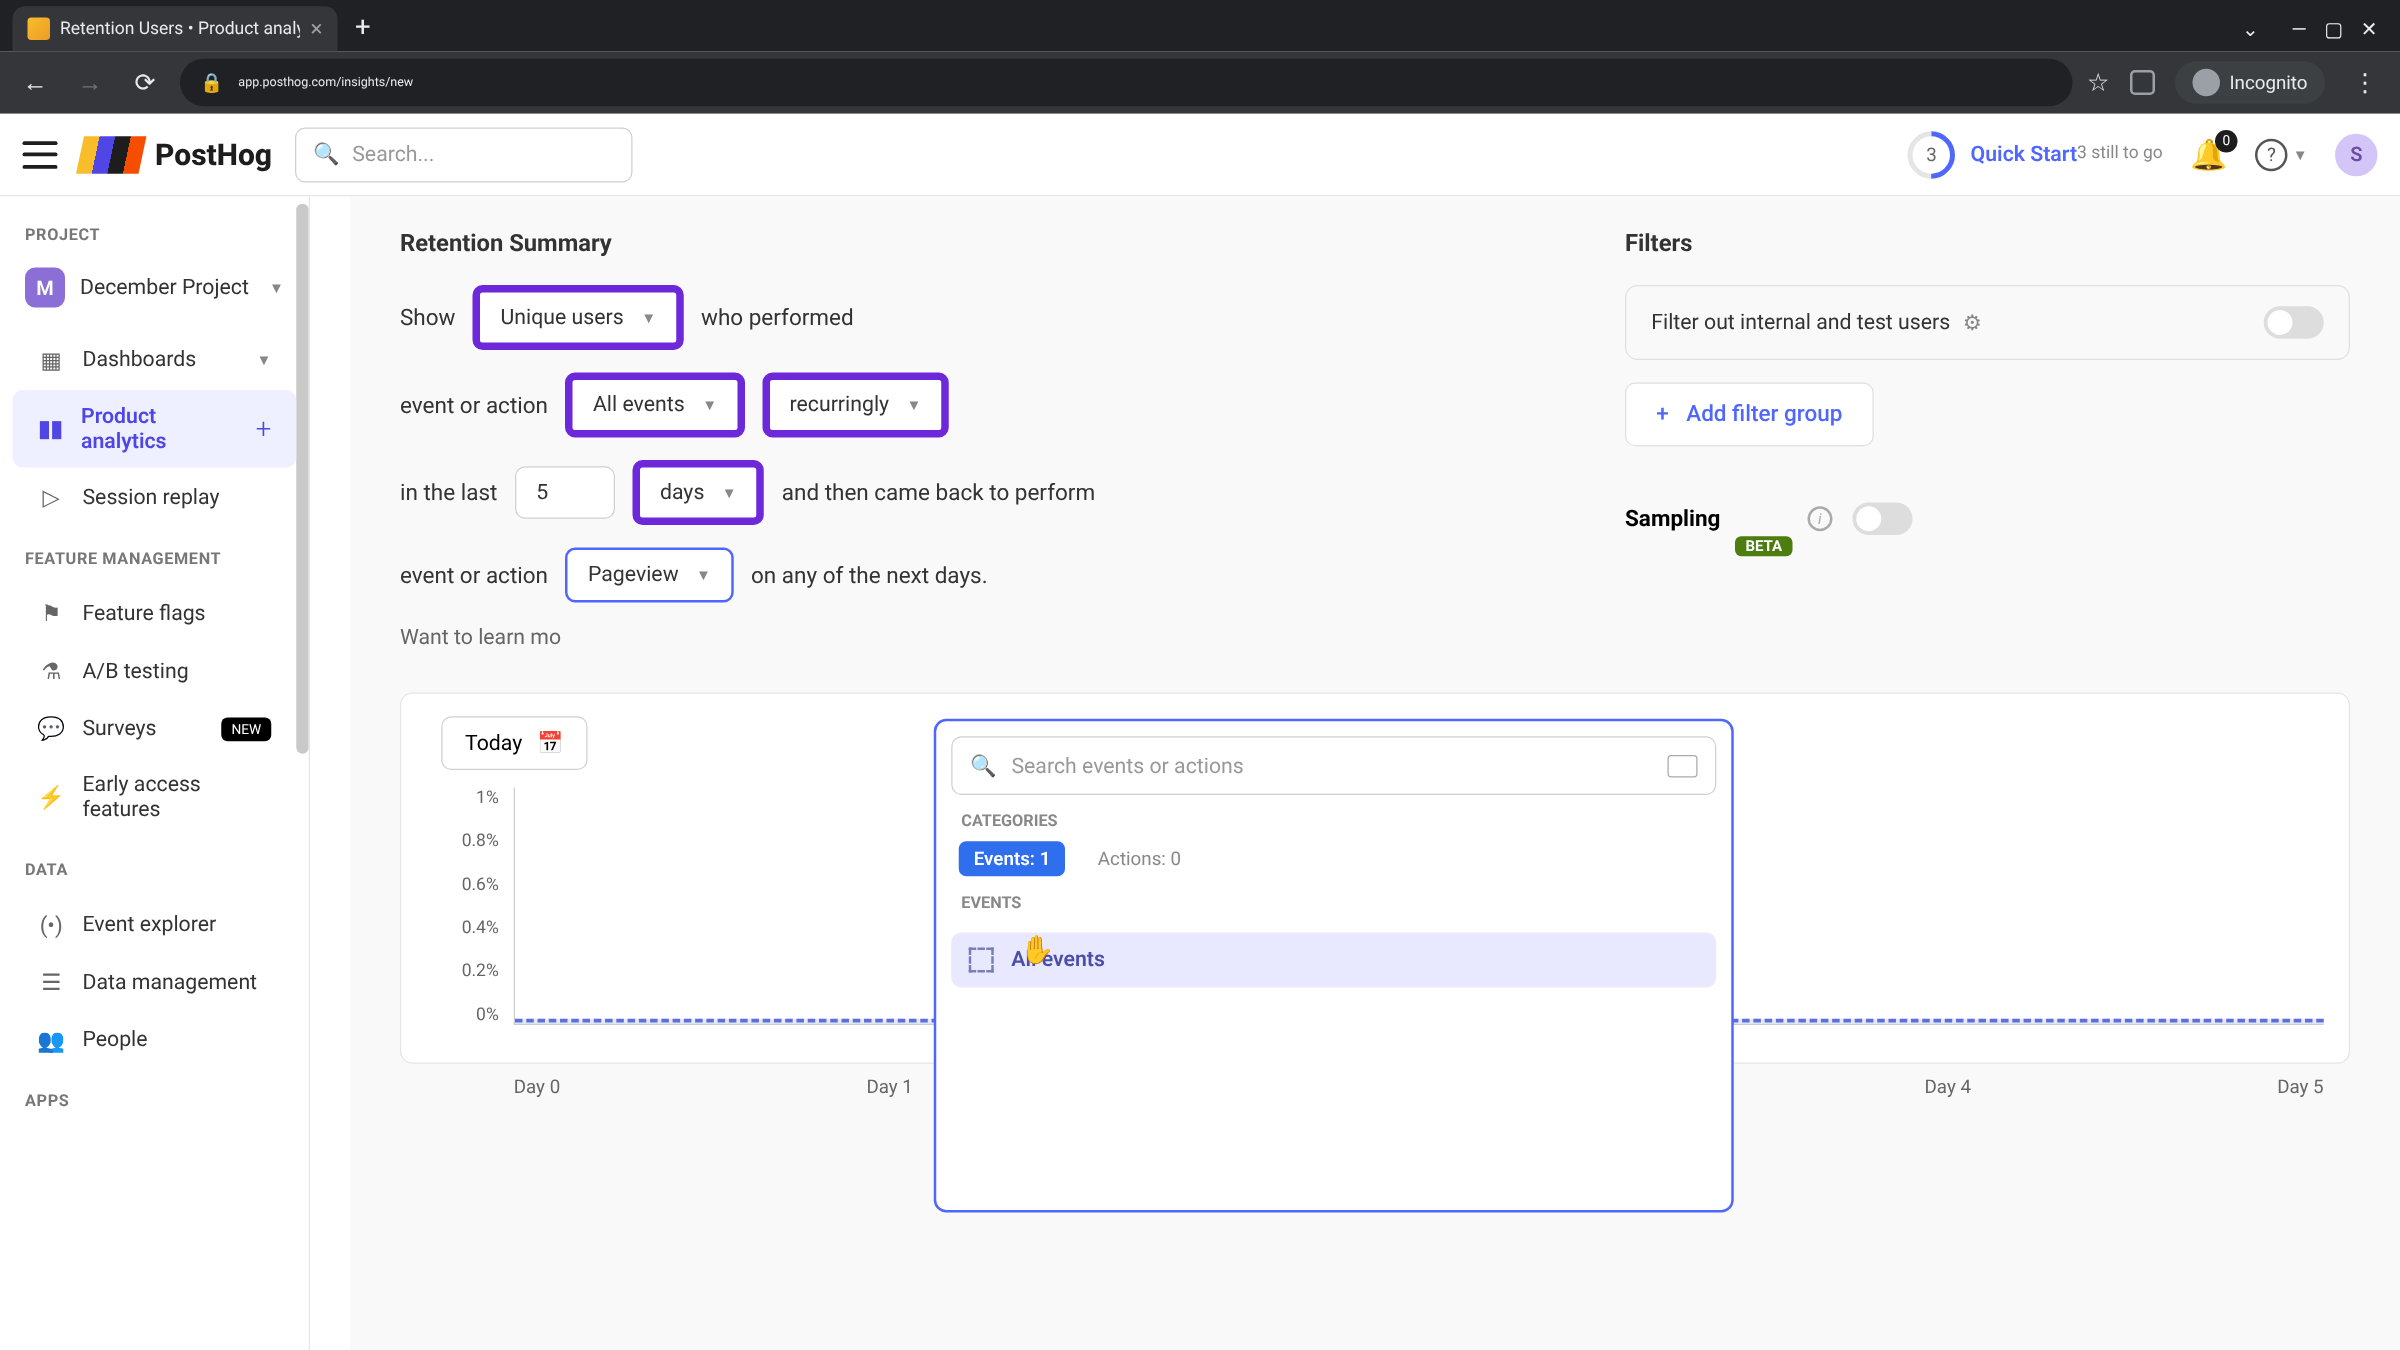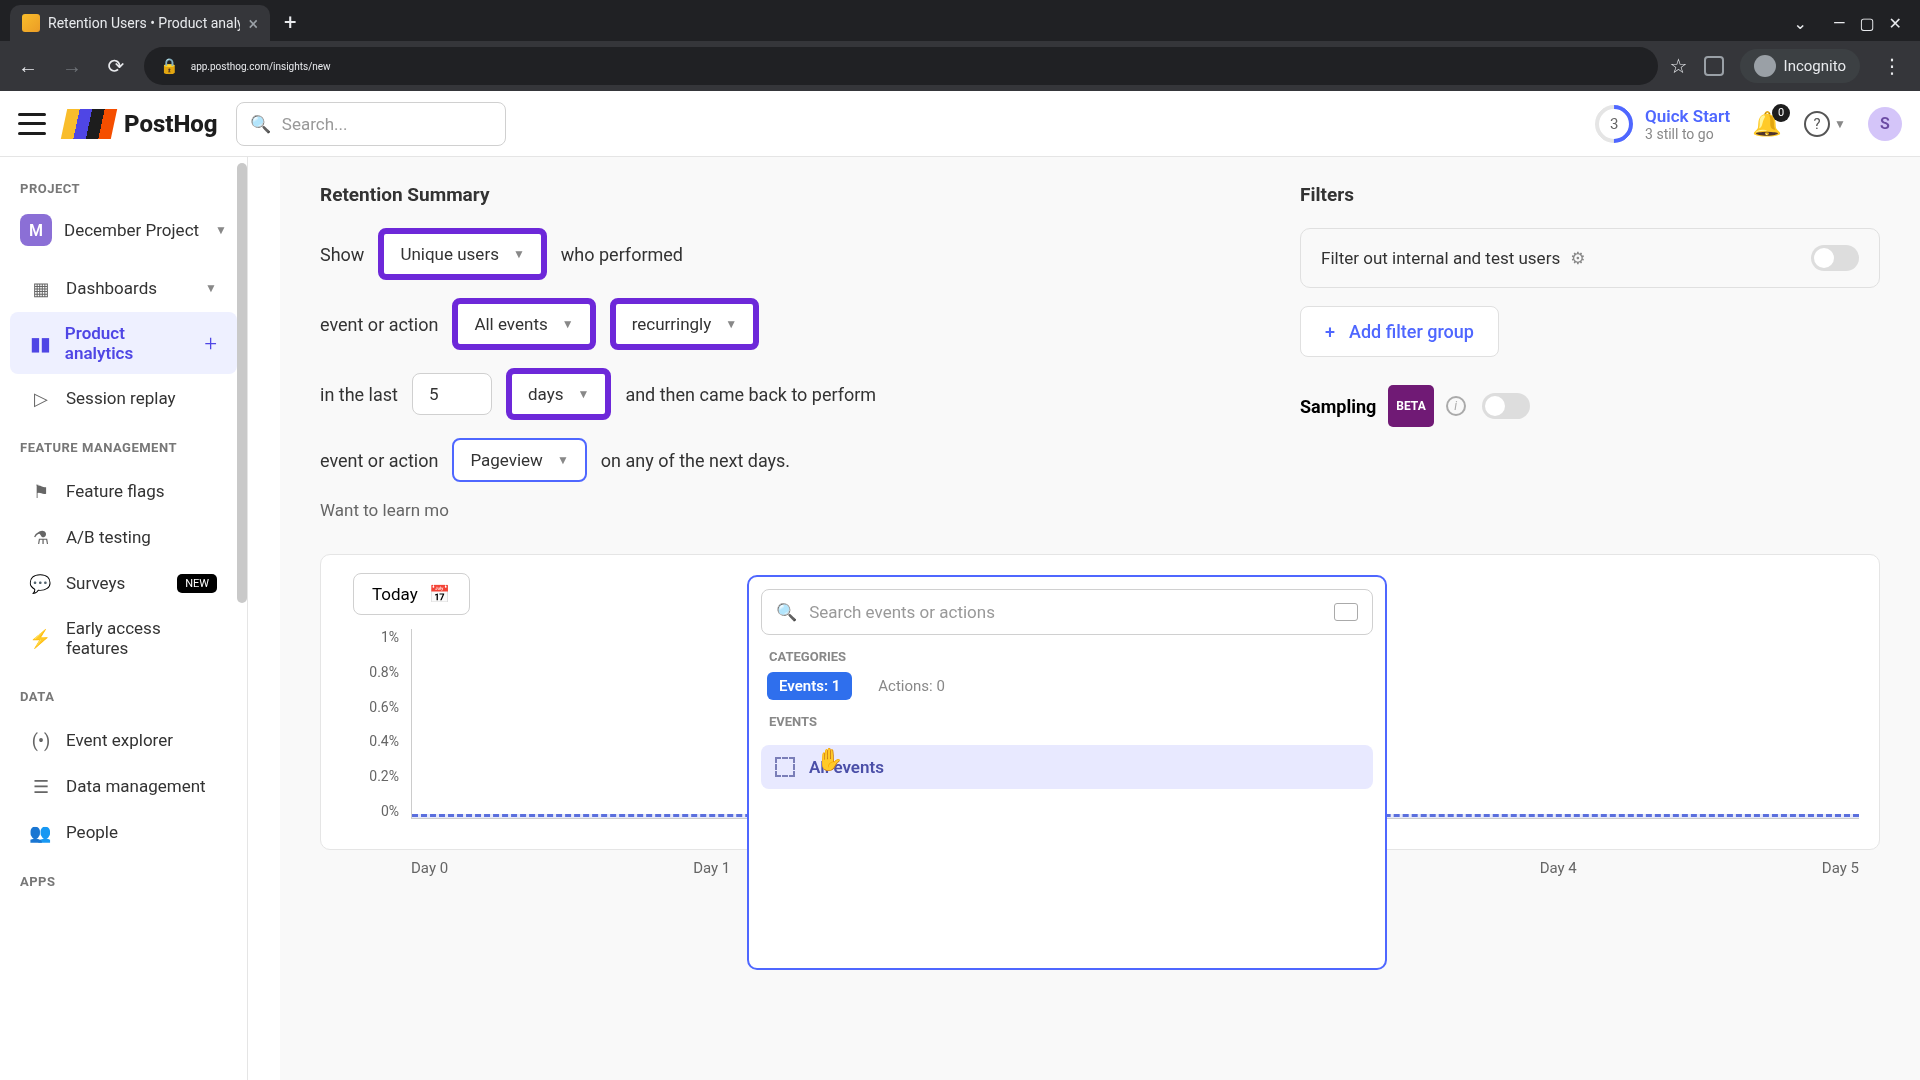--- a/index.html
+++ b/index.html
@@ -32,21 +32,21 @@
 .hamburger { width: 28px; height: 22px; display: flex; flex-direction: column; justify-content: space-between; }
 .hamburger span { height: 3px; background: #1d1d1d; border-radius: 2px; }
 .logo-wrap { display: flex; align-items: center; gap: 10px; }
 .logo-img { width: 50px; height: 30px; background: linear-gradient(90deg,#f9bd2b 0 25%,#4f46e5 25% 50%,#1d1d1d 50% 75%,#f54e00 75%); transform: skewX(-12deg); }
 .logo-text { font-size: 24px; font-weight: 800; color: #1d1d1d; }
 .search-box { width: 270px; height: 44px; border: 1px solid #d0d0d0; border-radius: 8px; display: flex; align-items: center; padding: 0 14px; gap: 10px; color: #999; font-size: 17px; }
 .top-right { margin-left: auto; display: flex; align-items: center; gap: 22px; }
 .quickstart { display: flex; align-items: center; gap: 12px; }
 .qs-ring { width: 38px; height: 38px; border-radius: 50%; border: 4px solid #e5e5e5; border-top-color: #4f67ff; border-right-color: #4f67ff; display: flex; align-items: center; justify-content: center; font-size: 15px; color: #666; transform: rotate(45deg); }
 .qs-ring span { transform: rotate(-45deg); }
-.qs-text { display: flex; flex-direction: column; }
+.qs-text { display: flex; flex-direction: row; }
 .qs-text .qs-title { color: #4f67ff; font-weight: 600; font-size: 17px; }
 .qs-text .qs-sub { color: #888; font-size: 14px; }
 .bell-wrap { position: relative; font-size: 24px; }
 .bell-badge { position: absolute; top: -6px; right: -8px; background: #1d1d1d; color: #fff; border-radius: 50%; width: 18px; height: 18px; font-size: 11px; display: flex; align-items: center; justify-content: center; }
 .help-ic { width: 26px; height: 26px; border: 2px solid #555; border-radius: 50%; display: flex; align-items: center; justify-content: center; font-size: 15px; color: #555; }
 .help-grp { display: flex; align-items: center; gap: 4px; }
 .avatar { width: 34px; height: 34px; border-radius: 50%; background: #d4c5f9; display: flex; align-items: center; justify-content: center; font-weight: 600; color: #6b4ba3; font-size: 16px; }
 
 
 .sidebar { position: absolute; top: 157px; left: 0; width: 248px; bottom: 0; background: #fff; border-right: 1px solid #e5e5e5; overflow-y: auto; padding: 18px 0 0; }
@@ -69,21 +69,21 @@
 .panel-row { display: flex; gap: 50px; }
 .panel-left { flex: 1; }
 .panel-right { width: 580px; }
 .panel-title { font-size: 19px; font-weight: 700; color: #333; margin-bottom: 22px; }
 .filter-box { border: 1px solid #e0e0e0; border-radius: 10px; padding: 16px 20px; display: flex; align-items: center; gap: 10px; margin-bottom: 18px; font-size: 17px; color: #333; }
 .gear-ic { color: #888; font-size: 17px; }
 .toggle { width: 48px; height: 26px; background: #ddd; border-radius: 13px; position: relative; margin-left: auto; }
 .toggle::after { content: ''; position: absolute; left: 3px; top: 3px; width: 20px; height: 20px; background: #fff; border-radius: 50%; }
 .add-filter-btn { border: 1px solid #e0e0e0; border-radius: 8px; padding: 14px 24px; color: #4f67ff; font-size: 18px; font-weight: 500; display: inline-flex; align-items: center; gap: 14px; background: #fff; }
 .sampling-row { display: flex; align-items: center; gap: 12px; margin-top: 28px; font-size: 18px; }
-.beta-badge { background: #701a75; color: #fff; font-size: 12px; font-weight: 700; padding: 14px 8px; border-radius: 5px; }
+.beta-badge { background: #4d7c0f; color: #fff; font-size: 12px; font-weight: 700; padding: 1px 8px; border-radius: 5px; margin-top: 44px; }
 .info-circ { width: 20px; height: 20px; border: 2px solid #aaa; border-radius: 50%; display: flex; align-items: center; justify-content: center; font-size: 12px; color: #aaa; font-style: italic; }
 
 .query-line { display: flex; align-items: center; gap: 14px; margin-bottom: 18px; font-size: 18px; color: #333; }
 .dd { border: 6px solid #6d28d9; border-radius: 8px; padding: 10px 16px; display: flex; align-items: center; gap: 14px; background: #fff; font-size: 17px; }
 .dd.active { border: 2px solid #4f67ff; }
 .dd .caret { color: #888; }
 .num-input { border: 1px solid #d0d0d0; border-radius: 8px; padding: 10px 16px; width: 80px; background: #fff; font-size: 17px; }
 .learn-txt { color: #666; font-size: 17px; margin-top: 8px; }
 
 

